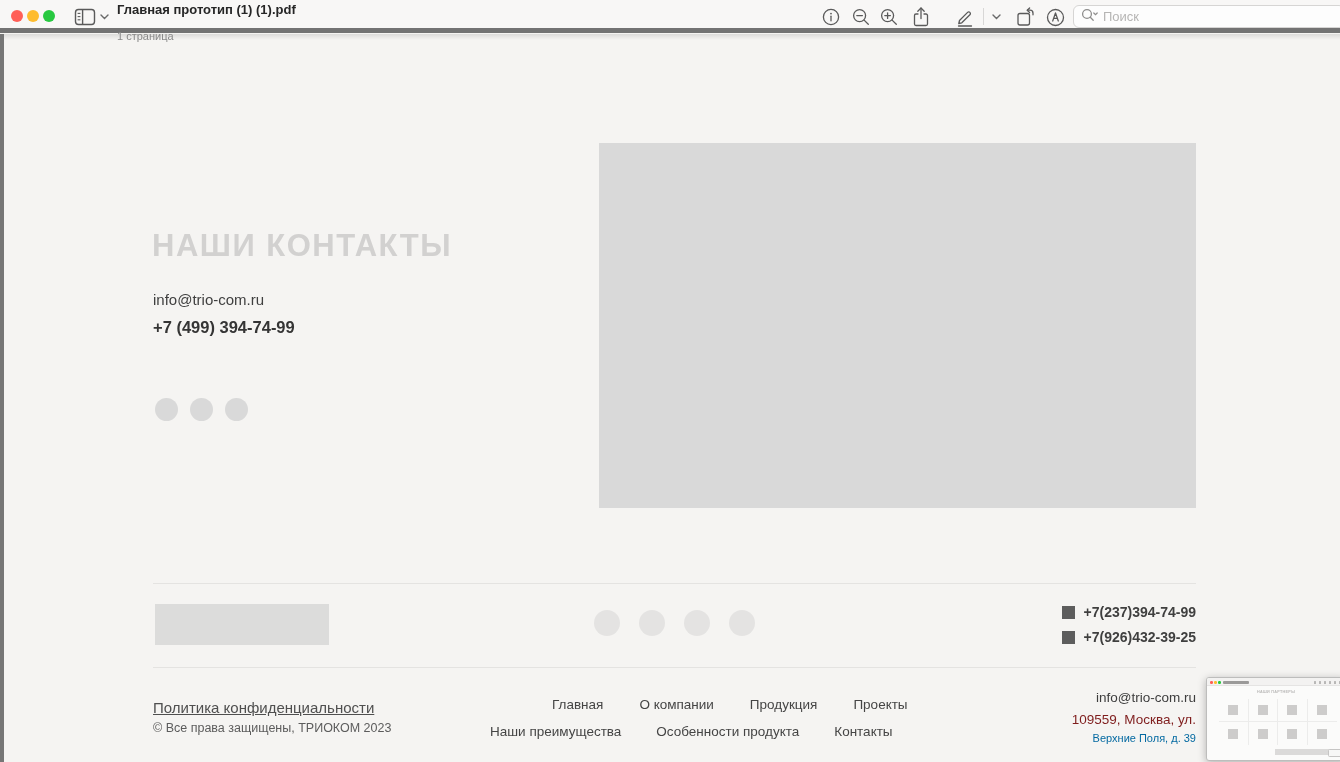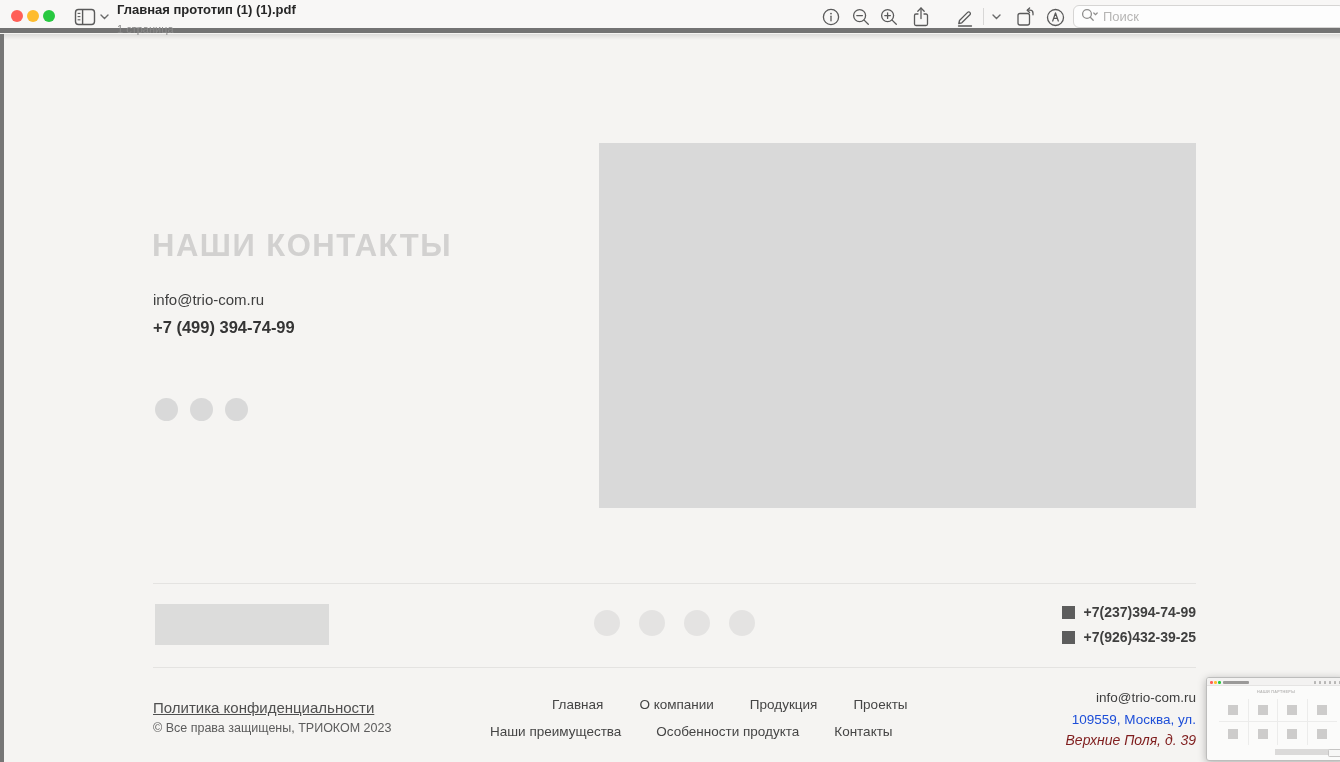--- a/index.html
+++ b/index.html
@@ -17,21 +17,21 @@
   .traffic{position:absolute;top:10px;width:12px;height:12px;border-radius:50%;}
   .traffic.red{left:11px;background:var(--traffic-red);}
   .traffic.yellow{left:27px;background:var(--traffic-yellow);}
   .traffic.green{left:43px;background:var(--traffic-green);}
   .tb-btn{position:absolute;top:4px;width:26px;height:26px;display:flex;align-items:center;justify-content:center;border-radius:5px;cursor:default;}
   .tb-btn svg{display:block;}
   .sidebar-btn{left:68px;width:34px;}
   .sidebar-chev{left:96px;width:16px;}
   .title-block{position:absolute;left:117px;top:3px;line-height:1.15;}
   .doc-title{font-size:13px;font-weight:700;color:#262626;}
-  .doc-sub{font-size:11px;color:#8a8a8a;margin-top:5px;}
+  .doc-sub{font-size:11px;color:#8a8a8a;margin-top:12px;}
   .ic-info{left:818px;} .ic-zoomout{left:848px;} .ic-zoomin{left:876px;} .ic-share{left:908px;}
   .ic-pencil{left:950px;width:30px;}
   .tb-sep{position:absolute;left:983px;top:8px;width:1px;height:17px;background:#d8d7d6;}
   .ic-chev{left:986px;width:20px;}
   .ic-rotate{left:1012px;} .ic-annotate{left:1042px;}
   .search-field{position:absolute;left:1073px;top:5px;width:272px;height:23px;background:#fdfdfd;border:1px solid #d6d5d4;border-radius:6px;display:flex;align-items:center;padding:0 7px;}
   .search-field svg{flex:0 0 auto;margin-right:5px;}
   .search-field input{border:none;outline:none;background:transparent;font-size:13px;color:#333;width:100%;font-family:inherit;}
   .search-field input::placeholder{color:#b6b5b4;}
 
@@ -58,22 +58,22 @@
   .phone-sq{width:13px;height:13px;background:#5d5d5d;}
   .phone-num{font-size:14px;font-weight:600;color:#3f3f3f;}
 
   .privacy{position:absolute;left:153px;top:665px;font-size:15px;color:#4f4f4f;text-decoration:underline;}
   .copyright{position:absolute;left:153px;top:687px;font-size:12.5px;color:#5c5c5c;}
   .nav-row{position:absolute;display:flex;font-size:13.5px;color:#454545;}
   .nav-row1{left:507px;top:663px;gap:36px;margin-left:45px;}
   .nav-row2{left:490px;top:690px;gap:35px;}
   .nav-item{white-space:nowrap;cursor:default;}
   .r-email{position:absolute;right:144px;top:656px;font-size:13.5px;color:#3d3d3d;font-weight:500;}
-  .r-addr1{position:absolute;right:144px;top:678px;font-size:13.5px;color:#1d4ed8;}
-  .r-addr2{position:absolute;right:144px;top:698px;font-size:14px;color:#7f1d1d;font-style:italic;}
+  .r-addr1{position:absolute;right:144px;top:678px;font-size:13.5px;color:#7f1d1d;}
+  .r-addr2{position:absolute;right:144px;top:698px;font-size:11px;color:#0369a1;}
 
   
   .mini{position:absolute;left:1206px;top:643px;width:140px;height:84px;background:#fbfbfa;border:1px solid #bdbdbc;border-radius:3px;box-shadow:0 2px 8px rgba(0,0,0,.28);overflow:hidden;}
   .mini-titlebar{position:relative;height:8px;background:#f3f2f1;border-bottom:1px solid #e5e4e3;}
   .mini-dot{position:absolute;top:3px;width:2.5px;height:2.5px;border-radius:50%;}
   .mini-dot.d1{left:3px;background:var(--traffic-red);}
   .mini-dot.d2{left:7px;background:var(--traffic-yellow);}
   .mini-dot.d3{left:11px;background:var(--traffic-green);}
   .mini-title-dash{position:absolute;left:16px;top:3px;width:26px;height:2.5px;background:#9b9a99;border-radius:1px;}
   .mini-icons{position:absolute;right:4px;top:3px;display:flex;gap:2.5px;}

